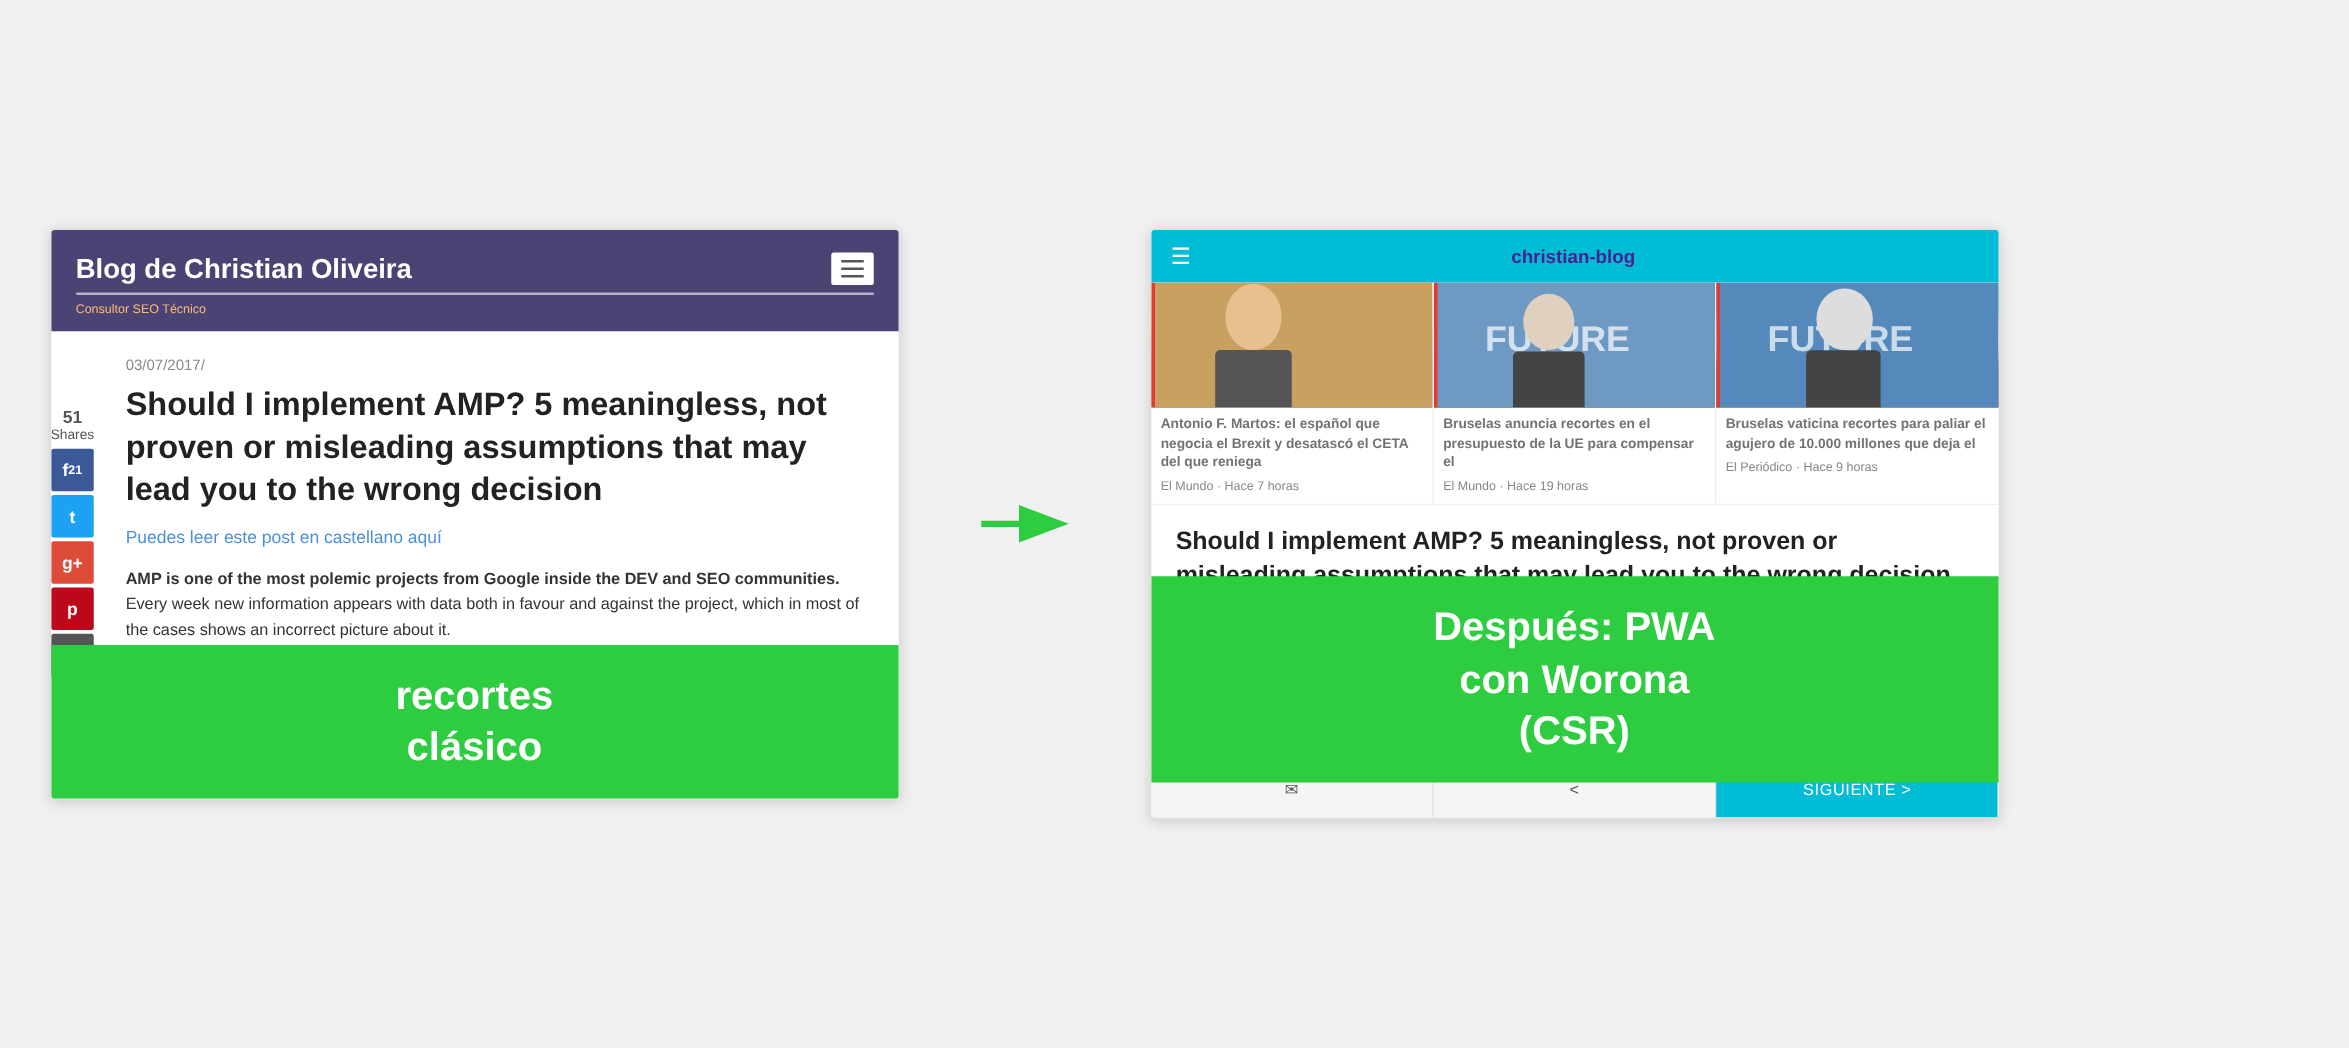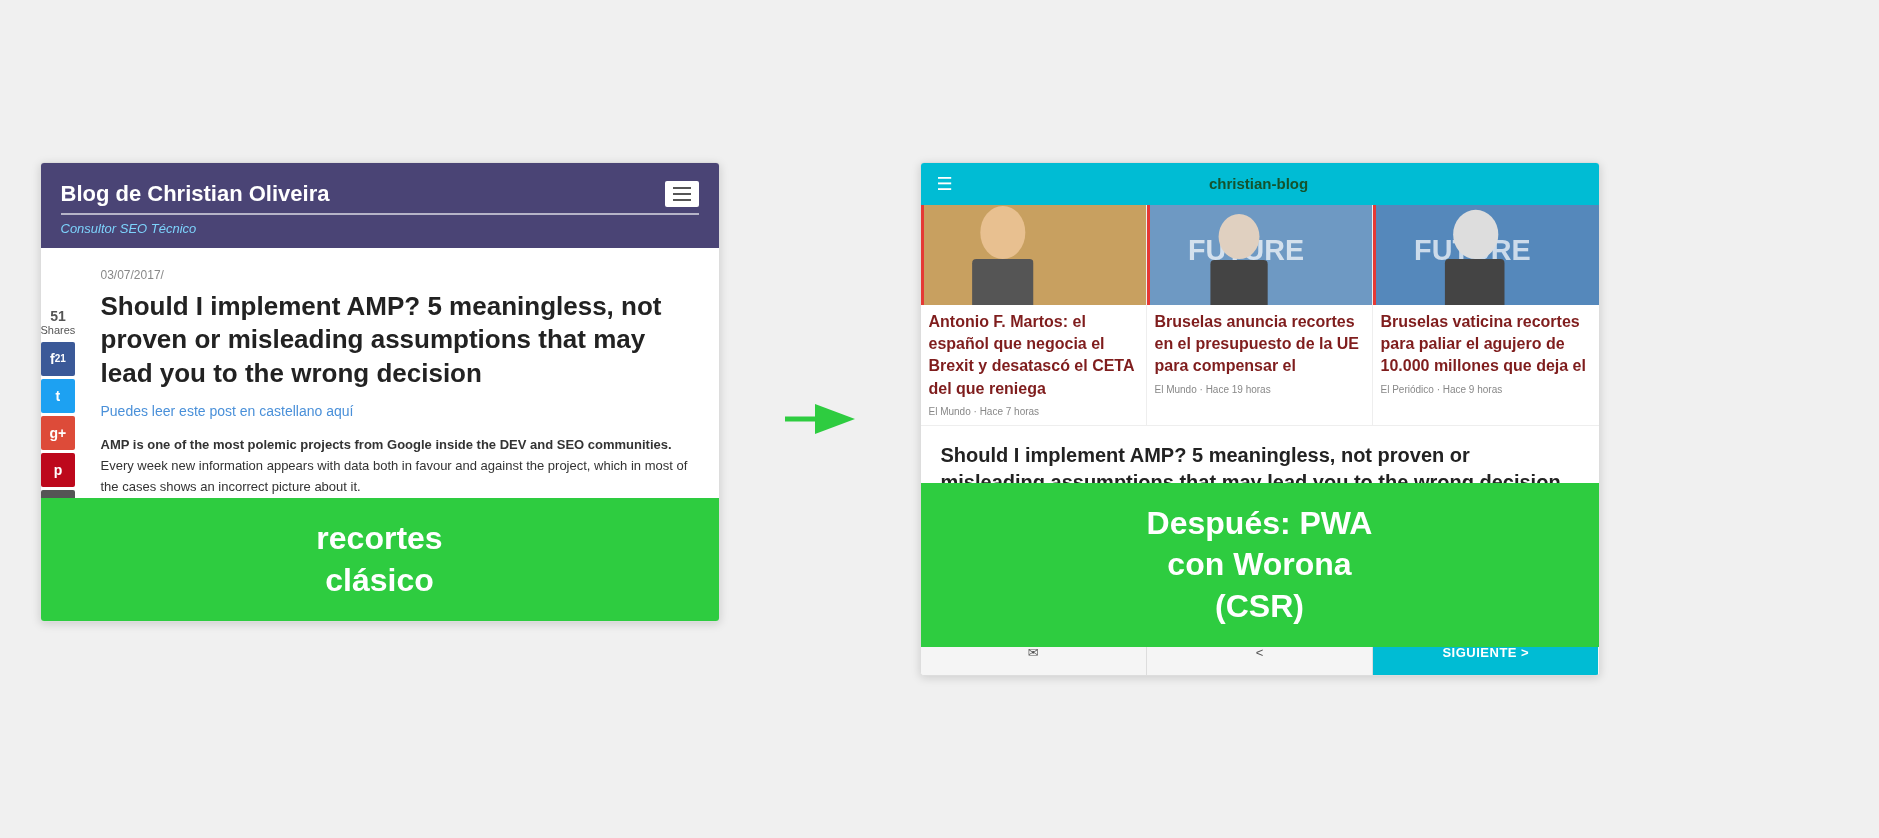--- a/index.html
+++ b/index.html
@@ -42,23 +42,22 @@
       font-weight: bold;
       color: #fff;
     }
     .left-header-divider {
       height: 2px;
       background: #fff;
       opacity: 0.6;
       margin: 6px 0;
     }
     .left-header-subtitle {
-      font-size: 13px;
-      color: #7dd3fc;
-      font-style: italic;
+      font-size: 10px;
+      color: #fdba74;
     }
     .left-header-menu {
       position: absolute;
       top: 18px;
       right: 20px;
       background: #fff;
       border: none;
       padding: 6px 8px;
       cursor: pointer;
       border-radius: 2px;
@@ -195,21 +194,21 @@
       display: flex;
       align-items: center;
       justify-content: space-between;
     }
     .right-header-menu {
       color: #fff;
       font-size: 18px;
       cursor: pointer;
     }
     .right-header-title {
-      color: #14532d;
+      color: #4c1d95;
       font-size: 15px;
       font-weight: bold;
     }
     .right-nav {
       background: #00bcd4;
       border-top: 1px solid rgba(255,255,255,0.3);
       padding: 6px 10px;
       display: flex;
       gap: 16px;
       flex-wrap: wrap;
@@ -253,22 +252,22 @@
       background: #e53935;
       position: absolute;
       left: 0;
       top: 0;
       bottom: 0;
     }
     .news-content {
       padding: 0 8px;
     }
     .news-headline {
-      font-size: 16px;
-      color: #7f1d1d;
+      font-size: 11px;
+      color: #737373;
       font-weight: 600;
       line-height: 1.4;
       margin-bottom: 6px;
       cursor: pointer;
     }
     .news-meta {
       font-size: 10px;
       color: #888;
     }
 
@@ -344,21 +343,21 @@
       align-items: center;
       justify-content: center;
       cursor: pointer;
       border-right: 1px solid #ddd;
       font-size: 13px;
       color: #555;
     }
     .right-bottom-btn.siguiente {
       background: #00bcd4;
       color: #fff;
-      font-weight: bold;
+      font-weight: normal;
       font-size: 13px;
       letter-spacing: 0.5px;
       border-right: none;
     }
   </style>
 </head>
 <body>
 
 <div class="container">
 

